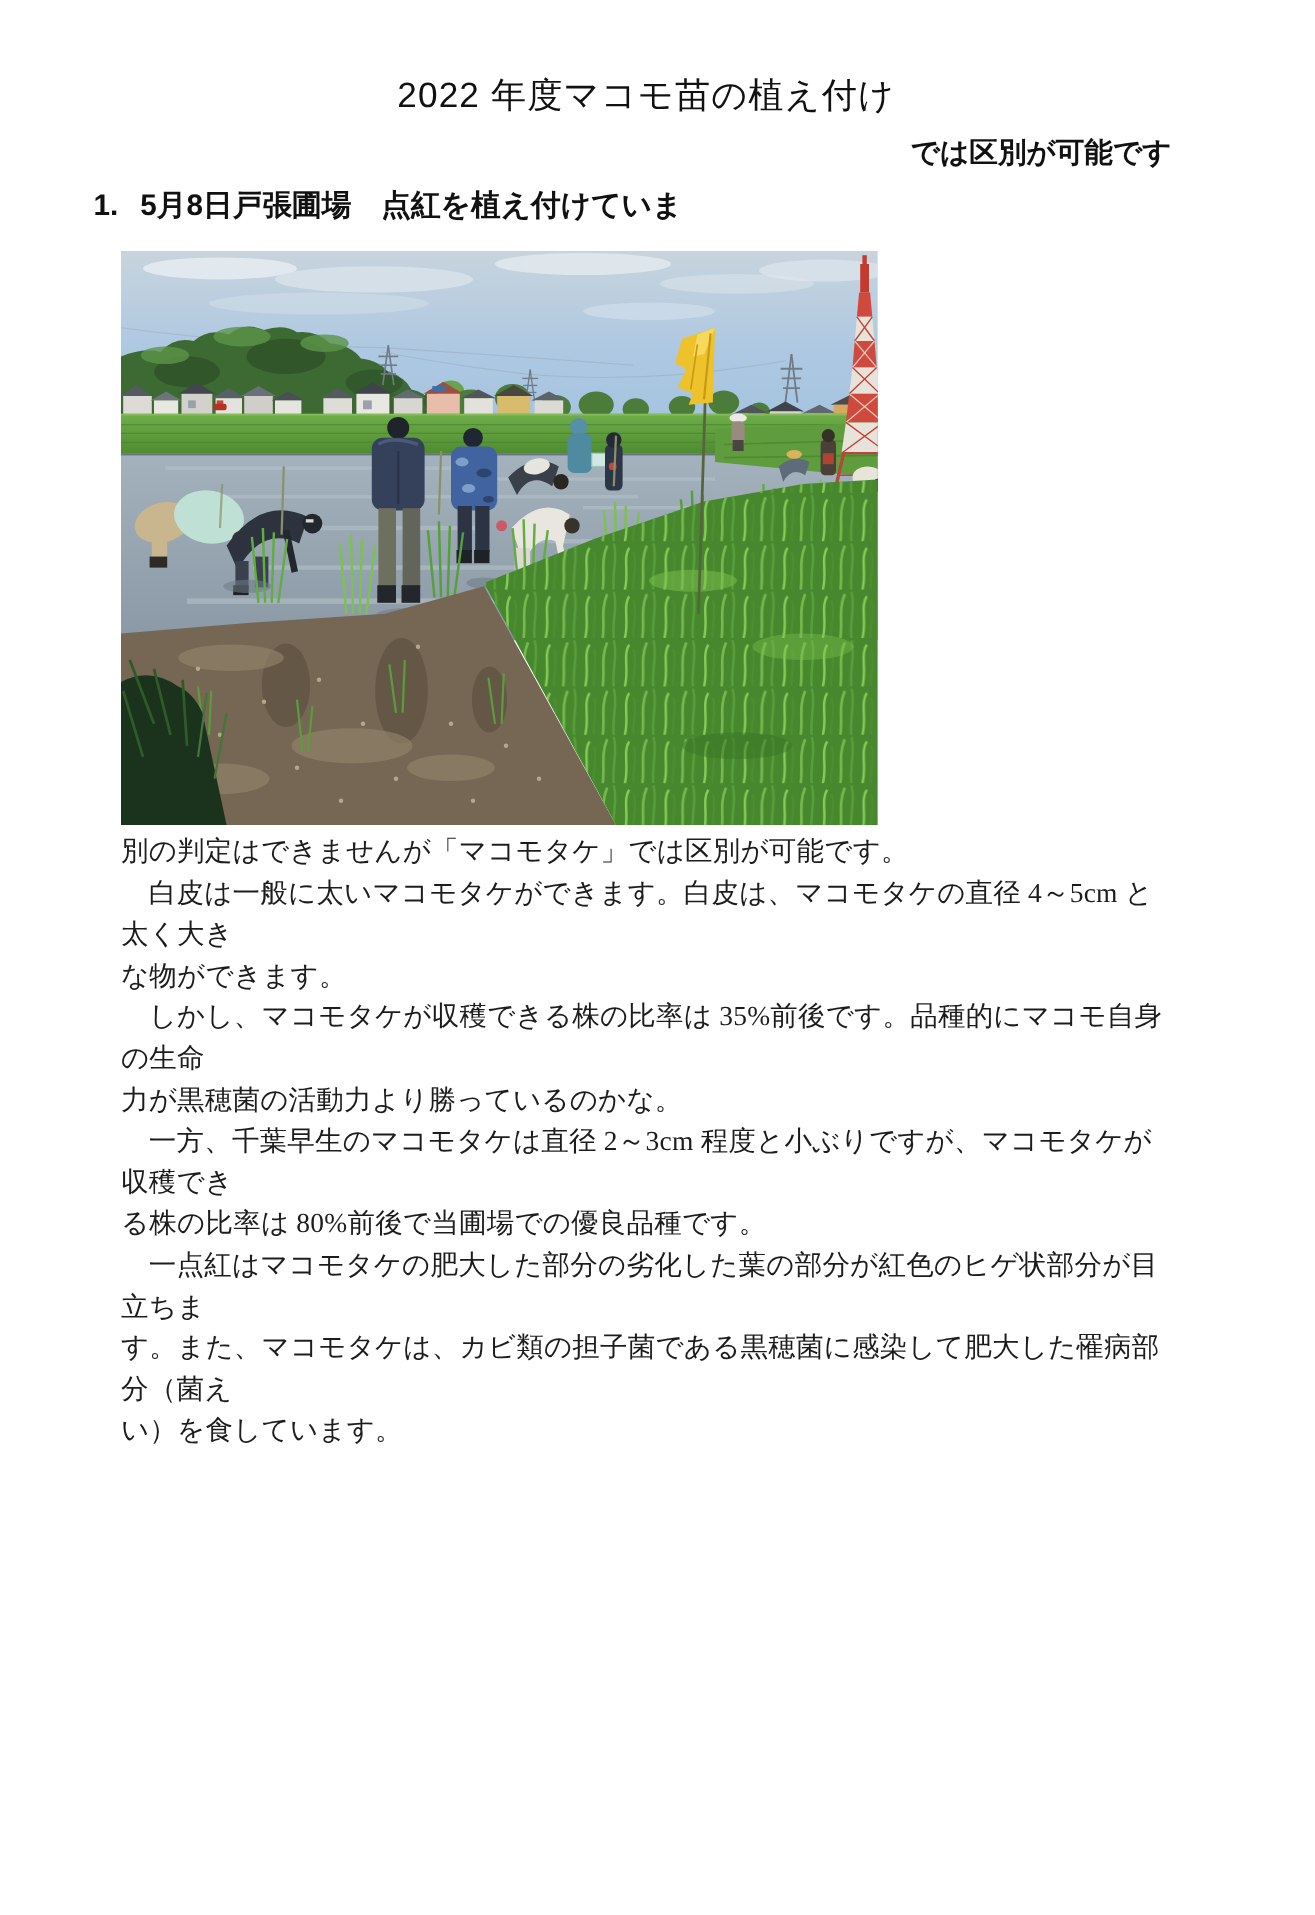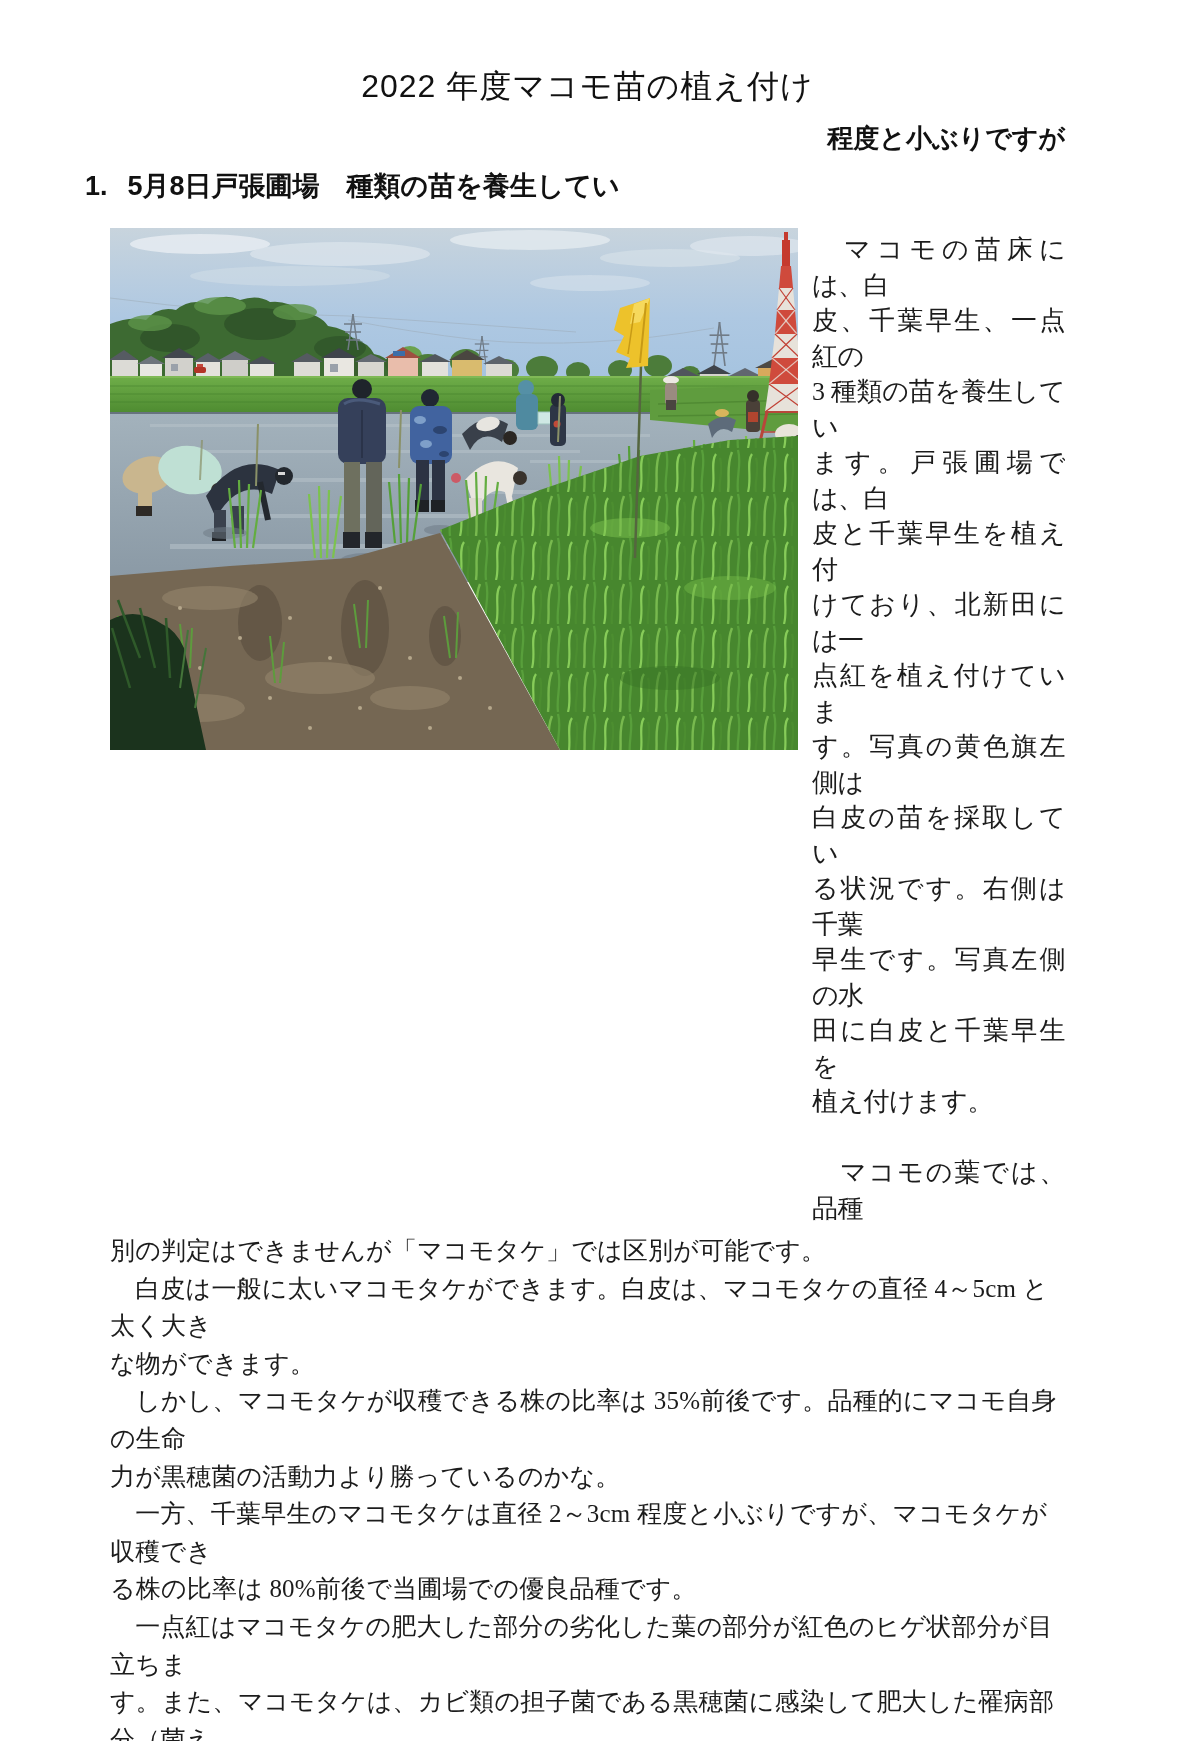--- a/index.html
+++ b/index.html
@@ -41,25 +41,25 @@
   .page-footer .sep { color:#8ea8cc; padding:0 13px; }
 </style>
 </head>
 <body>
 
 <div class="page">
   <div class="content">
 
     <div class="doc-title">2022 年度マコモ苗の植え付け</div>
 
-    <div class="team-name">程度と小ぶりですが</div>
+    <div class="team-name">では区別が可能です</div>
 
     <div class="sec-heading h1">
       <span>1.</span>
-      <span>5月8日戸張圃場　種類の苗を養生してい</span>
+      <span>5月8日戸張圃場　点紅を植え付けていま</span>
     </div>
 
     <div class="photo-row">
 
       <div class="photo-frame">
         <svg viewBox="0 0 688 522" role="img" aria-label="水田でマコモ苗を採取する人々の写真。黄色い旗、紅白の鉄塔、住宅と林、手前に泥水と緑の苗">
           <title>水田でマコモ苗を採取する人々の写真。黄色い旗、紅白の鉄塔、住宅と林、手前に泥水と緑の苗</title>
           <defs>
             <linearGradient id="gradSky" x1="0" y1="0" x2="0" y2="1">
               <stop offset="0" stop-color="#c8d4dd"></stop>
@@ -495,35 +495,20 @@
           </g>
           <g>
             <polygon points="540,70 510,80 504,102 514,108 506,124 520,130 516,140 538,138" fill="#edc22b"></polygon>
             <polygon points="540,70 524,76 520,96 530,94 536,80" fill="#f6d95c"></polygon>
             <line x1="536" y1="75" x2="530" y2="135" stroke="#c79a16" stroke-width="2"></line>
             <line x1="524" y1="85" x2="518" y2="126" stroke="#c79a16" stroke-width="1.5"></line>
           </g>
         </svg>
       </div>
 
-      <div class="sidebar">　マコモの苗床には、白
-皮、千葉早生、一点紅の
-3 種類の苗を養生してい
-ます。戸張圃場では、白
-皮と千葉早生を植え付
-けており、北新田には一
-点紅を植え付けていま
-す。写真の黄色旗左側は
-白皮の苗を採取してい
-る状況です。右側は千葉
-早生です。写真左側の水
-田に白皮と千葉早生を
-植え付けます。
-
-　マコモの葉では、品種</div>
     </div>
 
     <div class="body-text body-1">別の判定はできませんが「マコモタケ」では区別が可能です。
 　白皮は一般に太いマコモタケができます。白皮は、マコモタケの直径 4～5cm と太く大き
 な物ができます。
 　しかし、マコモタケが収穫できる株の比率は 35%前後です。品種的にマコモ自身の生命
 力が黒穂菌の活動力より勝っているのかな。
 　一方、千葉早生のマコモタケは直径 2～3cm 程度と小ぶりですが、マコモタケが収穫でき
 る株の比率は 80%前後で当圃場での優良品種です。
 　一点紅はマコモタケの肥大した部分の劣化した葉の部分が紅色のヒゲ状部分が目立ちま

